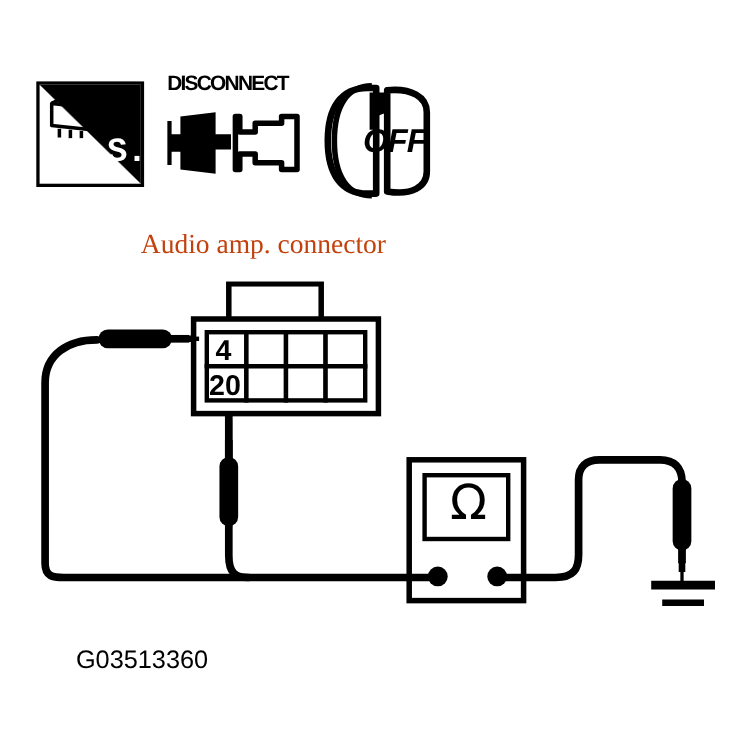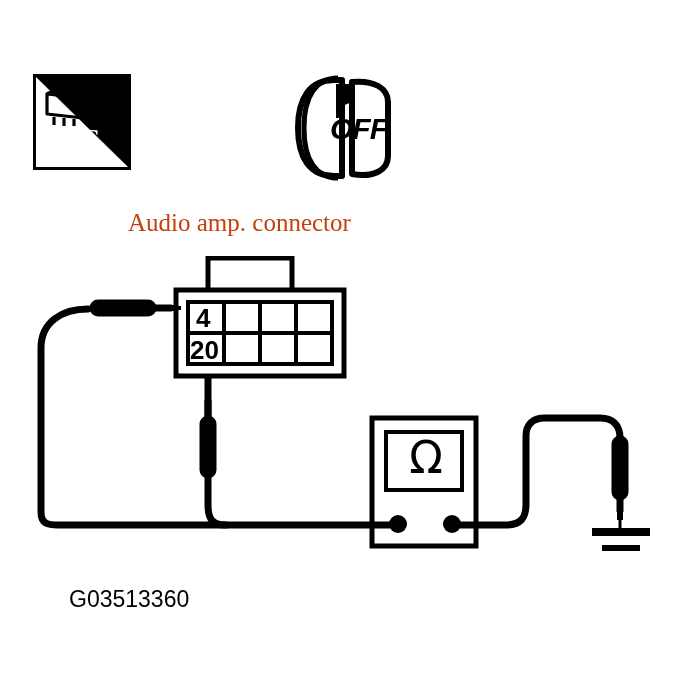--- a/index.html
+++ b/index.html
@@ -33,23 +33,23 @@
   #hs-icon .tri {
     position: absolute; left: 3px; top: 3px;
     width: 92px; height: 90px;
     background: linear-gradient(to bottom left, #000 0 49.5%, transparent 50.5% 100%);
   }
   #hs-icon .hs-text {
     position: absolute;
     left: 28px; top: 50px;
     width: 66px;
     color: #fff;
-    font-family: Liberation Serif, serif;
+    font-family: Liberation Mono, monospace;
     font-weight: bold;
-    font-size: 25px;
+    font-size: 31px;
     letter-spacing: -0.5px;
     line-height: 30px;
     text-align: left;
   }
   #hs-icon .conn-glyph { position: absolute; left: 10px; top: 6px; }
 
   
   #disconnect-icon { left: 152px; top: 66px; width: 124px; height: 108px; }
   #disconnect-icon .dc-label {
     position: absolute; left: 0; top: 0;
@@ -133,20 +133,31 @@
         <g stroke="#000" stroke-width="3.2" stroke-linecap="butt">
           <path d="M11 37 L11 45"></path>
           <path d="M21 38 L21 46"></path>
           <path d="M31 39 L31 46"></path>
           <path d="M45 33 L45 41"></path>
         </g>
       </svg>
       <div class="hs-text">H.S.</div>
     </div>
 
+    <div id="disconnect-icon" class="abs">
+      <div class="dc-label">DISCONNECT</div>
+      <svg class="dc-glyph" width="124" height="80" viewBox="0 0 124 80">
+
+        <path d="M4 18 L4 30 L12 30 L12 14 L44 10 L44 30 L58 30 L58 44 L44 44 L44 66
+                 L12 62 L12 46 L4 46 L4 58 L0 58 L0 18 Z" fill="#000"></path>
+
+        <path d="M66 14 L66 28 L80 28 L80 20 L104 20 L104 14 L118 14 L118 62
+                 L104 62 L104 56 L80 56 L80 48 L66 48 L66 62 L62 62 L62 14 Z" fill="#fff" stroke="#000" stroke-width="5" stroke-linejoin="round"></path>
+      </svg>
+    </div>
 
     <div id="ignition-off-icon" class="abs">
       <svg width="108" height="112" viewBox="0 0 108 112">
 
         <path d="M44 8 C20 8 8 26 8 56 C8 86 20 104 44 104 L52 104 L52 8 Z" fill="#fff" stroke="#000" stroke-width="6" stroke-linejoin="round"></path>
         <path d="M48 6 C26 6 14 24 14 56 C14 88 26 106 48 106" fill="none" stroke="#000" stroke-width="5"></path>
 
         <path d="M46 12 L62 12 L62 30 L52 34 L52 46 L46 46 Z" fill="#000"></path>
 
         <path d="M62 10 C84 8 98 16 98 30 L98 84 C98 98 84 106 62 102 Z" fill="#fff" stroke="#000" stroke-width="6" stroke-linejoin="round"></path>

